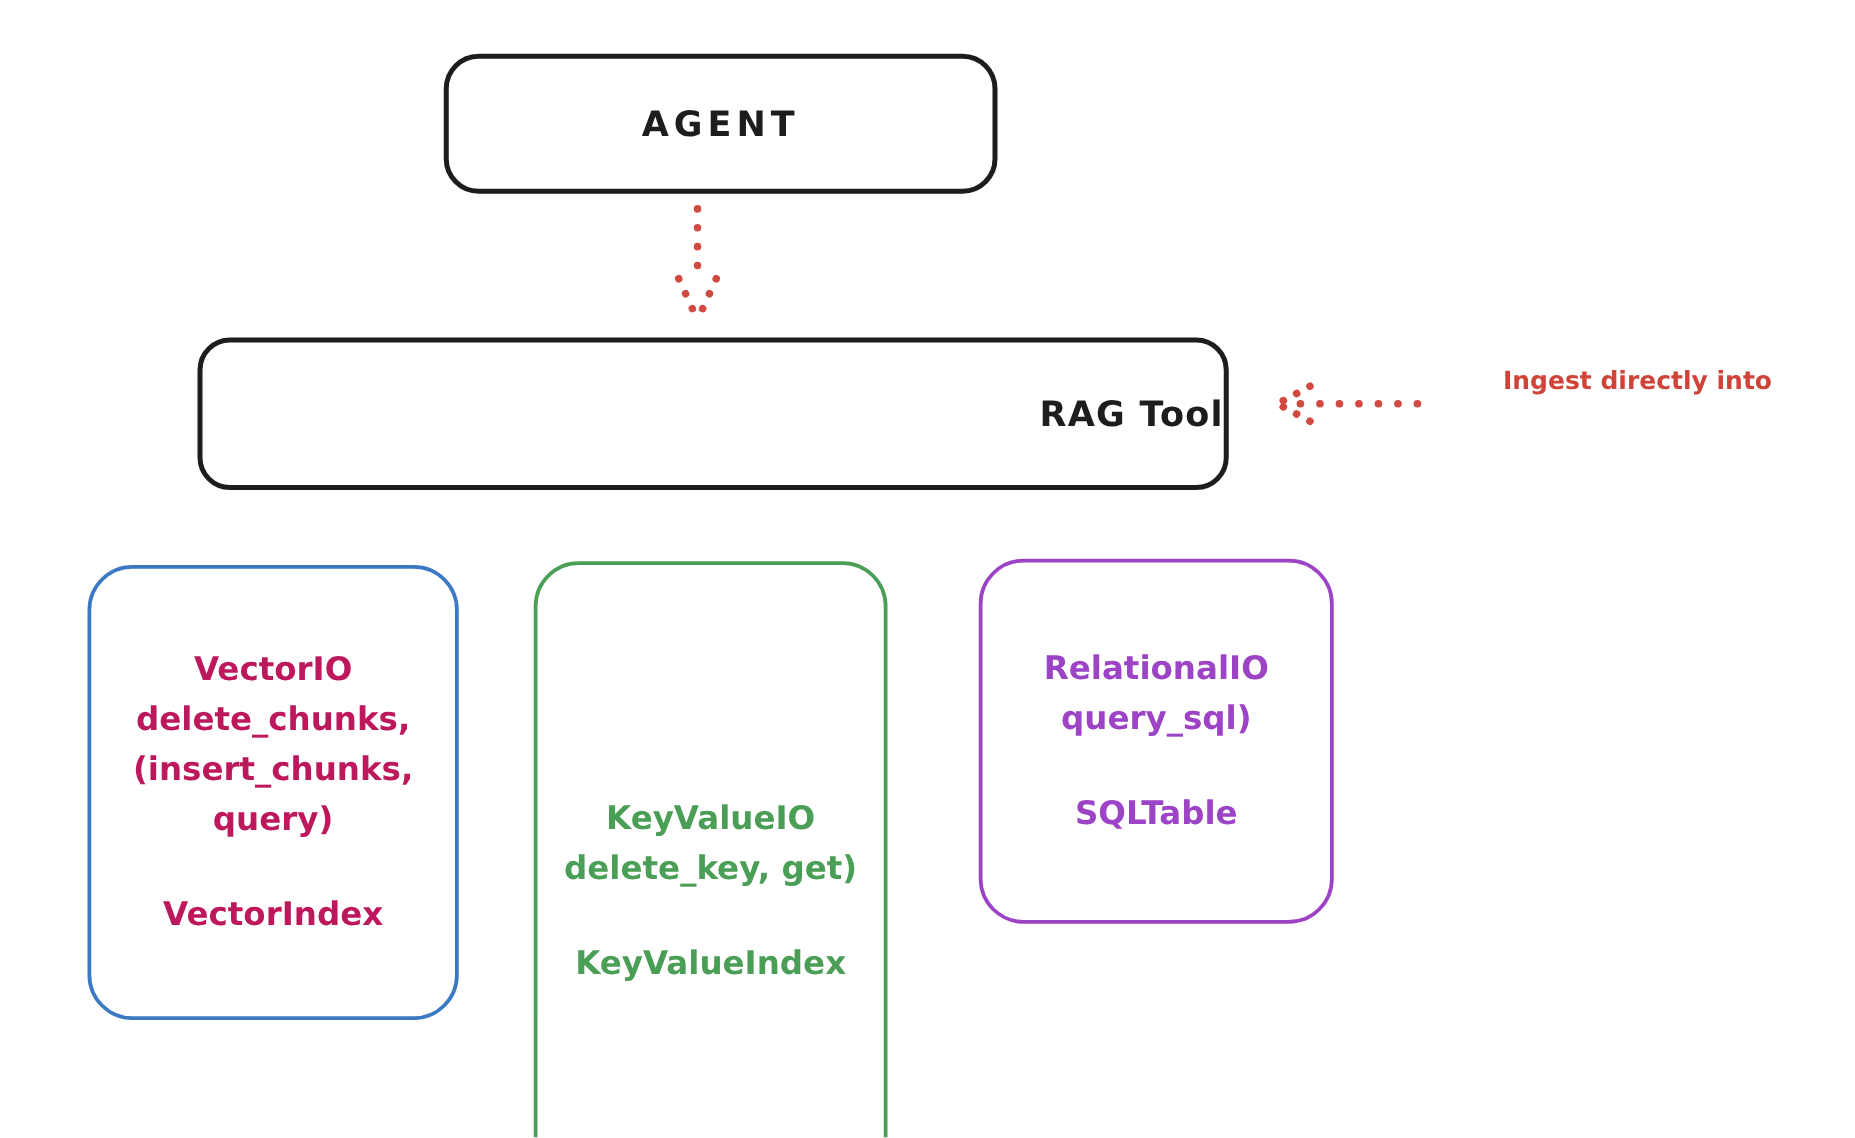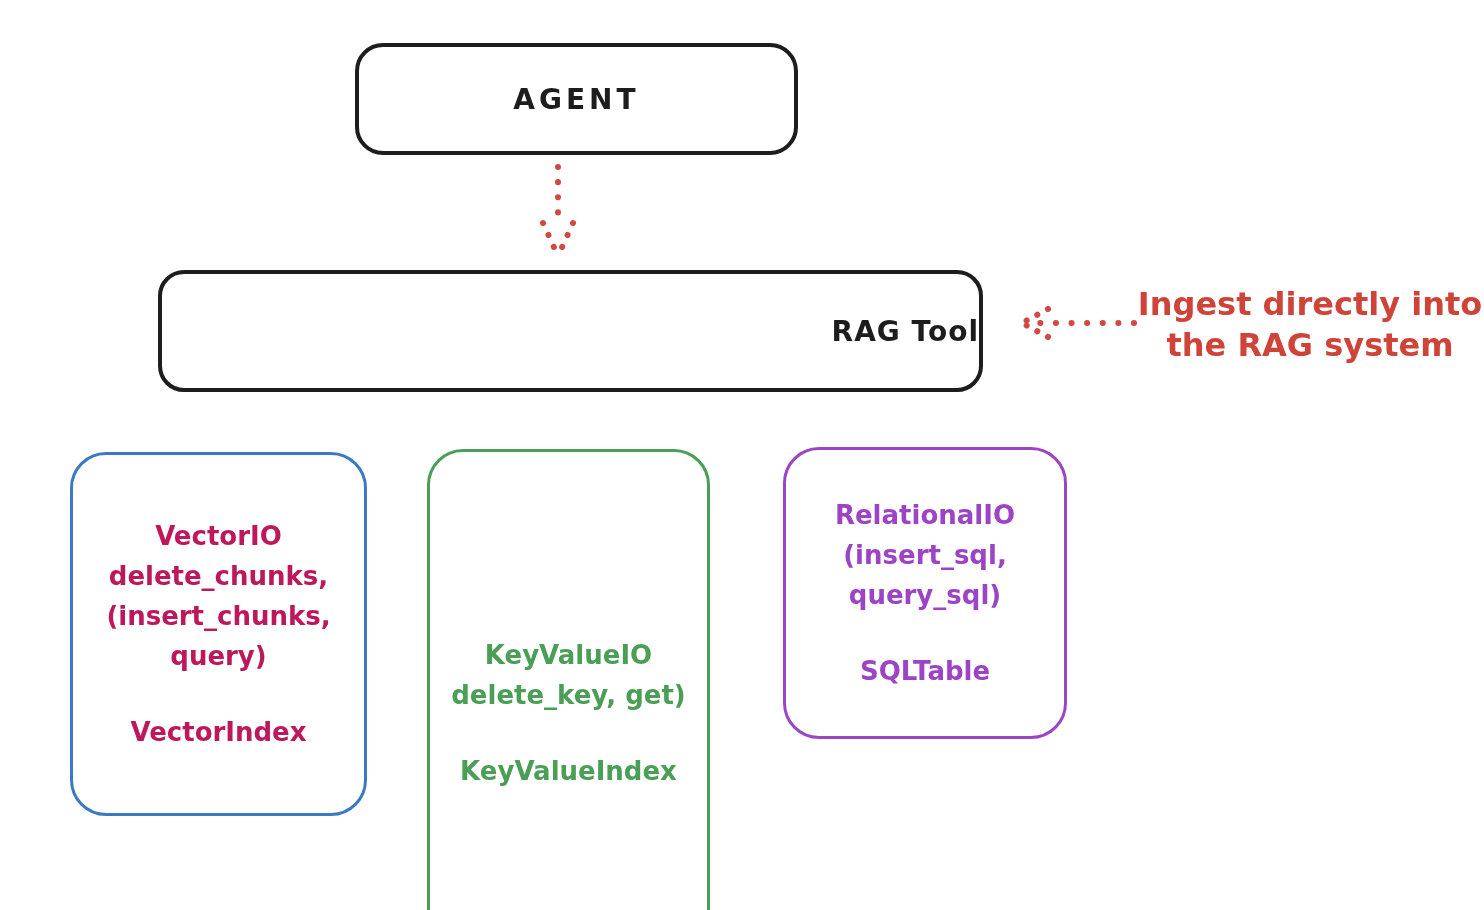--- a/index.html
+++ b/index.html
@@ -55,21 +55,21 @@
   .card-relational { left: 783px; top: 447px; width: 284px; height: 292px; border-color: #9c43c6; color: #9c43c6; }
 
   
   .annotation {
     position: absolute;
     left: 1136px;
     top: 284px;
     width: 348px;
     text-align: center;
     color: #cf4338;
-    font-size: 32px;
+    font-size: 20px;
     font-weight: 700;
     line-height: 41px;
   }
 
   
   .arrow { position: absolute; }
   .arrow-down { left: 536px; top: 160px; }
   .arrow-left { left: 1012px; top: 301px; }
 </style>
 </head>
@@ -90,21 +90,20 @@
     <span class="node-label">RAG Tool</span>
   </div>
 
   <svg class="arrow arrow-left" width="130" height="44" viewBox="0 0 130 44">
     <line x1="122" y1="22" x2="18" y2="22" fill="none" stroke-width="6" stroke-linecap="round" stroke-dasharray="0.1 15.5" stroke="#d14a41"></line>
     <path d="M36,8 L10,22 M36,36 L10,22" fill="none" stroke-width="6" stroke-linecap="round" stroke-dasharray="0.1 12" stroke="#d14a41"></path>
   </svg>
 
   <div class="annotation">
     <div>Ingest directly into</div>
-    <div>the RAG system</div>
   </div>
 
   <div class="card card-vector">
     <div class="card-text">
       <div>VectorIO</div>
       <div>delete_chunks,</div>
       <div>(insert_chunks,</div>
       <div>query)</div>
       <div class="card-index">VectorIndex</div>
     </div>
@@ -114,19 +113,18 @@
     <div class="card-text">
       <div>KeyValueIO</div>
       <div>delete_key, get)</div>
       <div class="card-index">KeyValueIndex</div>
     </div>
   </div>
 
   <div class="card card-relational">
     <div class="card-text">
       <div>RelationalIO</div>
-      <div>(insert_sql,</div>
       <div>query_sql)</div>
       <div class="card-index">SQLTable</div>
     </div>
   </div>
 
 </div>
 
 </body></html>

